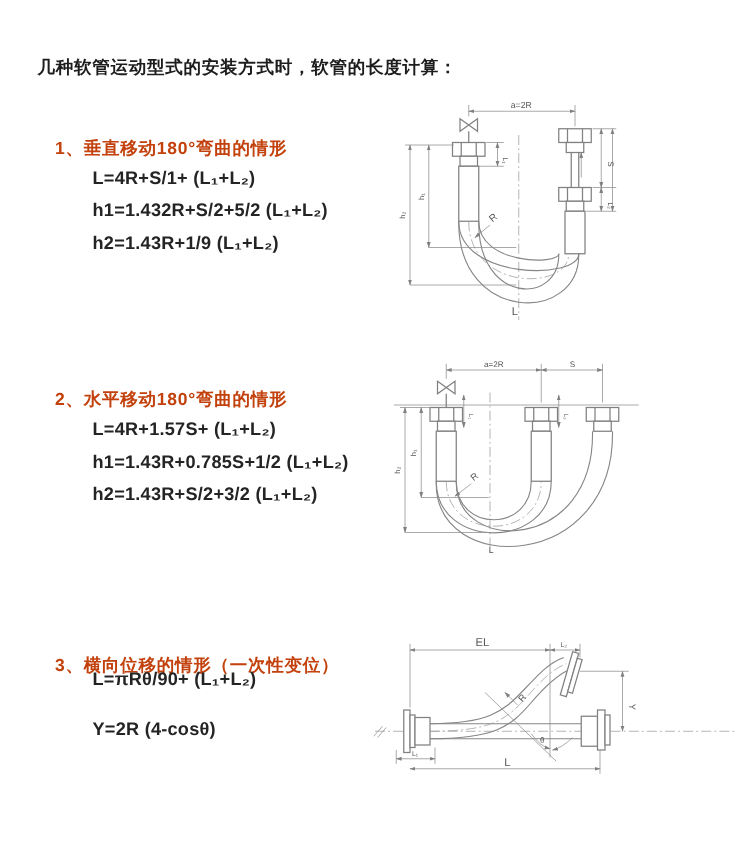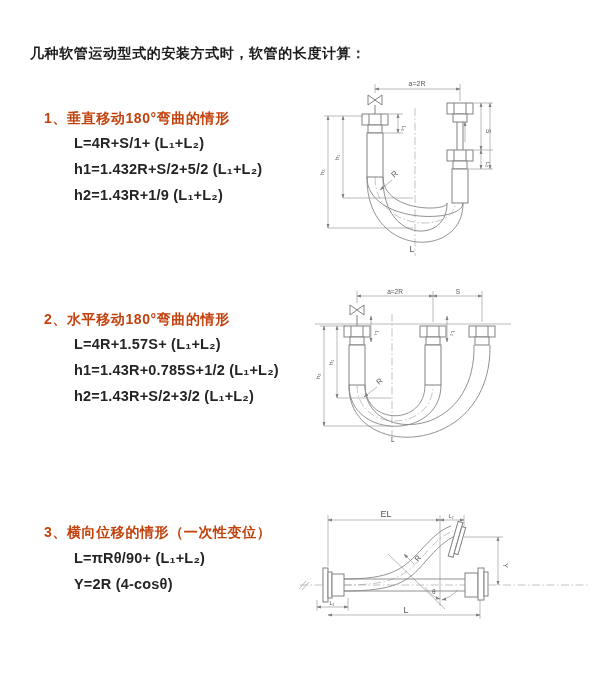--- a/index.html
+++ b/index.html
@@ -201,21 +201,21 @@
     </g>
 
     <g>
       <line class="dim" x1="62" y1="101" x2="49" y2="111" marker-end="url(#arB)"></line>
       <text class="dl" x="64" y="99" font-size="7.5" transform="rotate(-40 64 99)">R</text>
     </g>
     <text class="dl" x="78" y="156" font-size="7" text-anchor="middle">L</text>
   </svg>
 
   <div class="sec-heading" style="top:524px">3、横向位移的情形（一次性变位）</div>
-  <div class="formula" style="top:550px">L=πRθ/90+ (L₁+L₂)</div>
+  <div class="formula" style="top:536px">L=πRθ/90+ (L₁+L₂)</div>
   <div class="formula" style="top:576px">Y=2R (4-cosθ)</div>
 
   <svg class="diag" style="left:298px;top:492px" width="300" height="170" viewBox="0 0 300 170">
     <defs>
       <marker id="arC" viewBox="0 0 10 10" refX="9" refY="5" markerWidth="8" markerHeight="8" orient="auto-start-reverse">
         <path d="M0,1.8 L10,5 L0,8.2 z" fill="#808080"></path>
       </marker>
     </defs>
     <line class="cl" x1="2" y1="93" x2="292" y2="93"></line>
     <path class="dim" d="M1,97 L8,89 M4,98 L11,90"></path>

